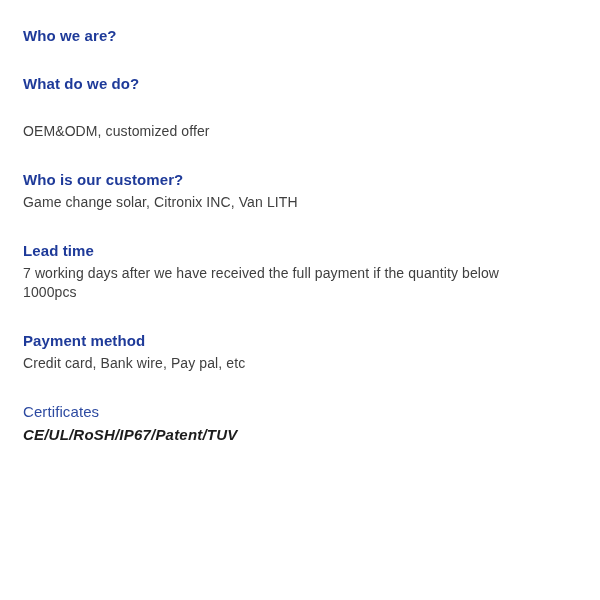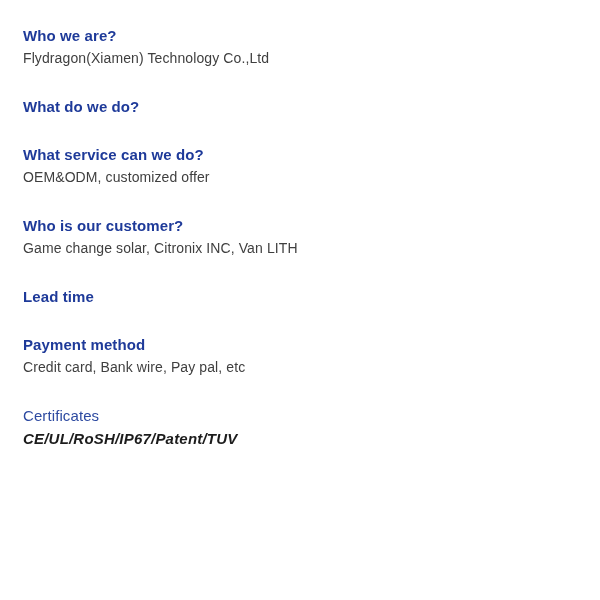--- a/index.html
+++ b/index.html
@@ -50,40 +50,39 @@
     font-style: italic;
   }
 </style>
 </head>
 <body>
 
 <main class="page">
 
   <section class="qa-section">
     <h2 class="question">Who we are?</h2>
-    <p class="answer">Flydragon(Xiamen) Technology Co.,Ltd</p>
   </section>
 
   <section class="qa-section">
     <h2 class="question">What do we do?</h2>
   </section>
 
   <section class="qa-section">
-    <h2 class="question">What service can we do?</h2>
     <p class="answer">OEM&amp;ODM, customized offer</p>
   </section>
 
   <section class="qa-section">
     <h2 class="question">Who is our customer?</h2>
     <p class="answer">Game change solar, Citronix INC, Van LITH</p>
   </section>
 
 
   <section class="qa-section">
     <h2 class="question">Lead time</h2>
+    <p class="answer">7 working days after we have received the full payment if the quantity below 1000pcs</p>
   </section>
 
   <section class="qa-section">
     <h2 class="question">Payment method</h2>
     <p class="answer">Credit card, Bank wire, Pay pal, etc</p>
   </section>
 
   <section class="qa-section">
     <h2 class="question question--regular">Certificates</h2>
     <p class="answer answer--bold">CE/UL/RoSH/IP67/Patent/TUV</p>

